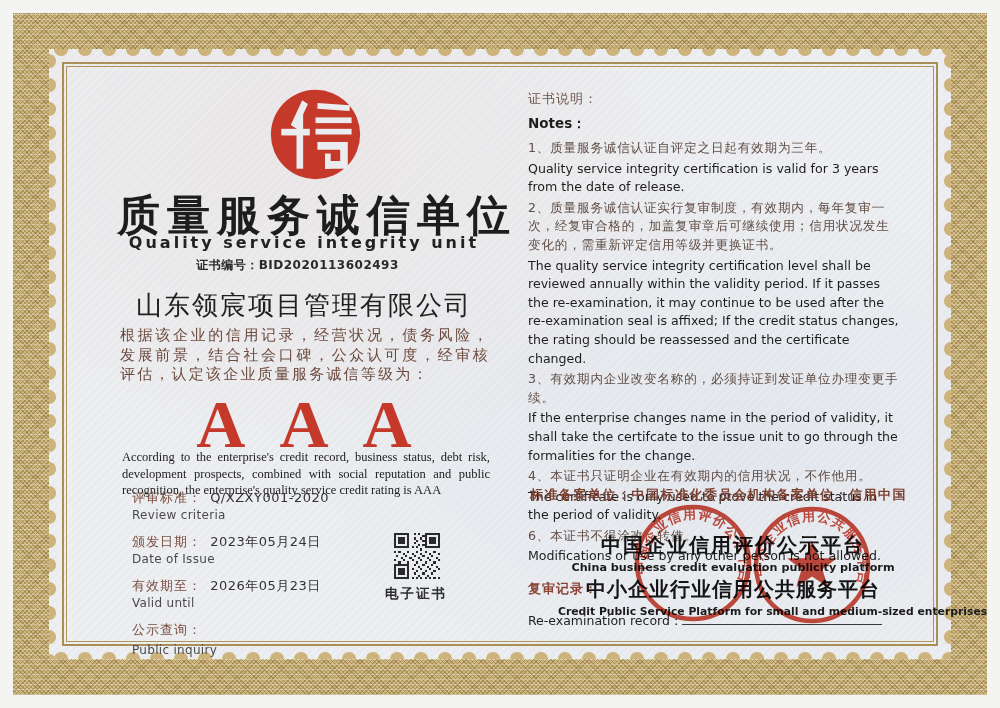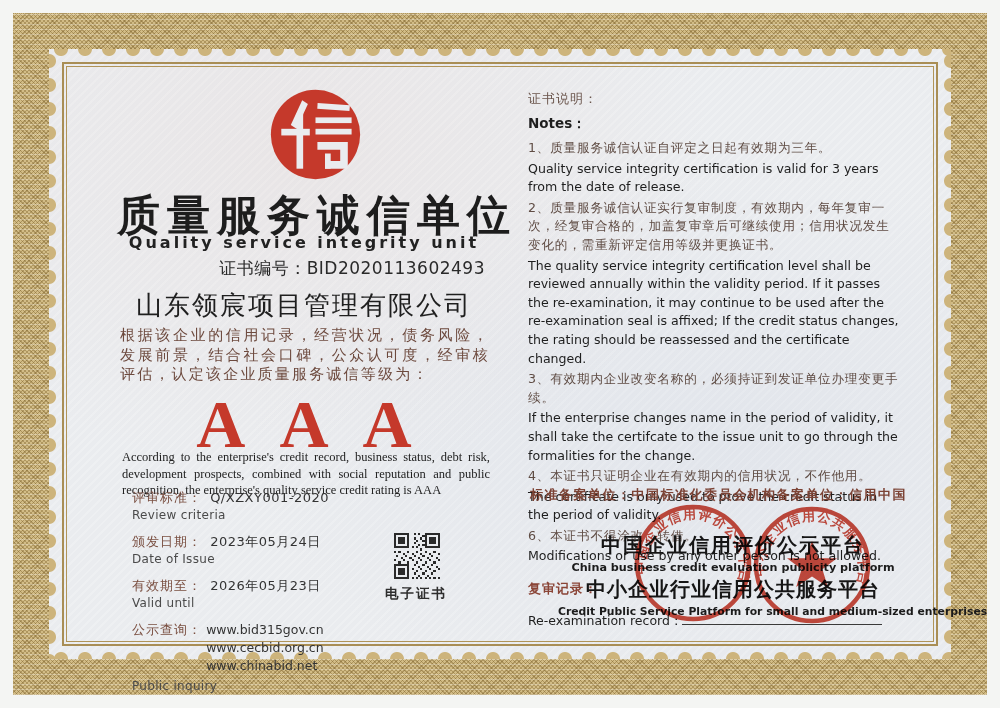--- a/index.html
+++ b/index.html
@@ -53,21 +53,21 @@
     text-align:center; font-size:43px; font-weight:bold; color:#1d1d1d;
     letter-spacing:7px; text-indent:7px; white-space:nowrap;
   }
   .title-en {
     position:absolute; left:110px; top:233px; width:388px;
     text-align:center; font-size:16px; font-weight:bold; color:#222;
     letter-spacing:3px;
   }
   .certno {
     position:absolute; left:110px; top:257px; width:375px;
-    text-align:right; font-size:17px; font-weight:normal; color:#2a2a2a; letter-spacing:.5px;
+    text-align:center; font-size:12px; font-weight:bold; color:#2a2a2a; letter-spacing:.5px;
   }
   .company {
     position:absolute; left:110px; top:288px; width:388px;
     text-align:center; font-size:26px; font-weight:500; color:#1f1f1f; letter-spacing:2px;
     white-space:nowrap;
   }
   .stmt-zh {
     position:absolute; left:120px; top:326px; width:370px;
     font-size:15px; line-height:19.5px; letter-spacing:2.2px;
     color:#6d4a3e; text-align:justify;
@@ -185,25 +185,20 @@
     <div class="field">
       <div class="row">
         <span class="lab">有效期至：</span>
         <span class="val">2026年05月23日</span>
       </div>
       <div class="sub">Valid until</div>
     </div>
     <div class="field inq">
       <div class="row">
         <span class="lab" style="vertical-align:top">公示查询：</span>
-        <span class="urls">
-          <div>www.bid315gov.cn</div>
-          <div>www.cecbid.org.cn</div>
-          <div>www.chinabid.net</div>
-        </span>
       </div>
       <div class="sub">Public inquiry</div>
     </div>
   </div>
 
   <div class="qr">
     <svg viewBox="0 0 21 21">
       <g fill="#2a2a2a">
         <path d="M0 0h7v7h-7z"></path>
           <path d="M14 0h7v7h-7z"></path>

